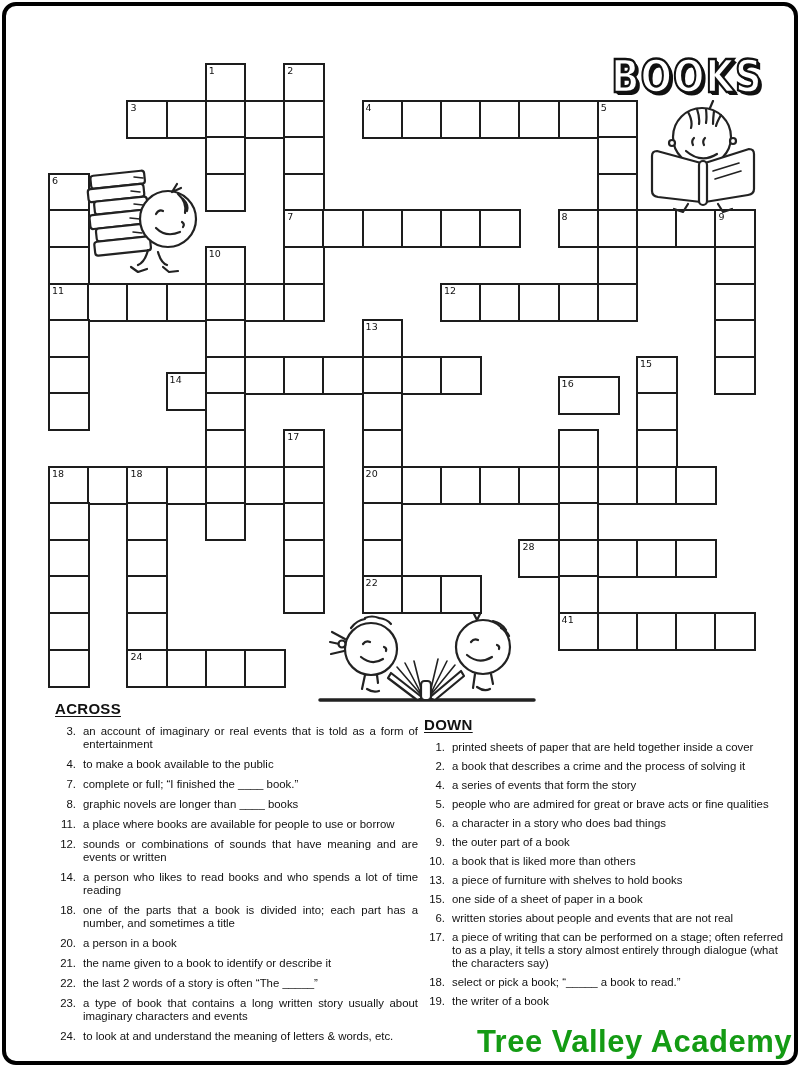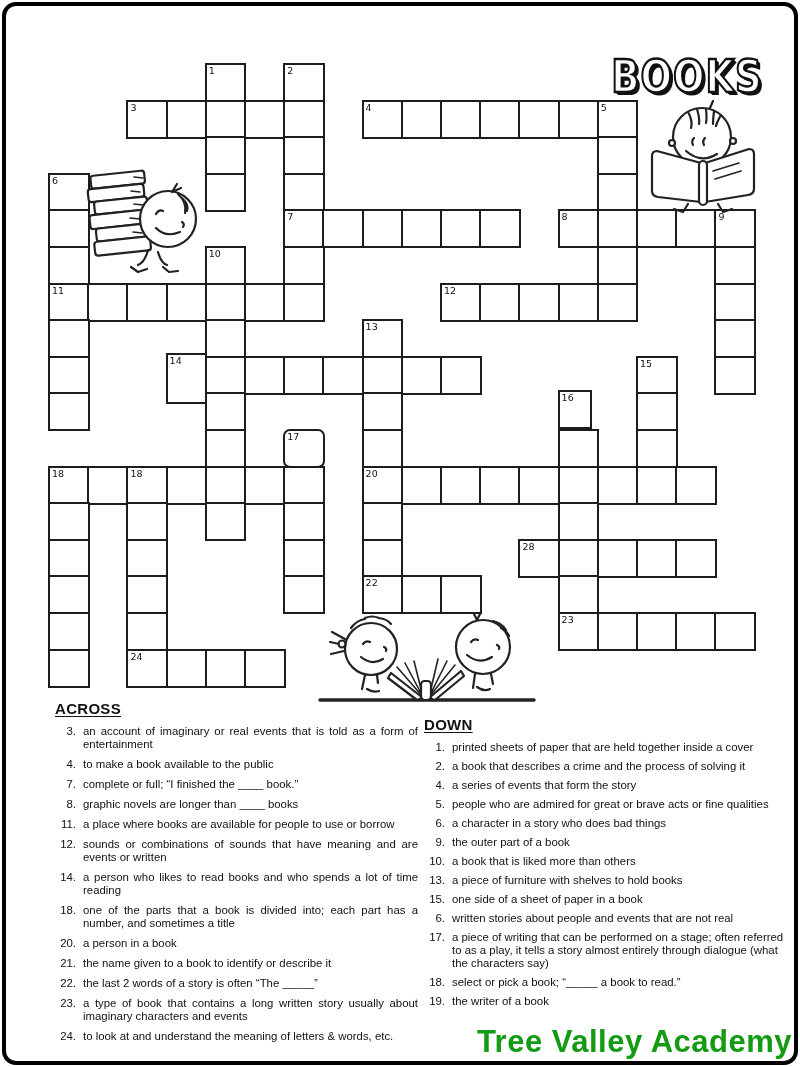--- a/index.html
+++ b/index.html
@@ -127,43 +127,43 @@
       <div class="cell" style="left: 557.6px; top: 282.6px; width: 41.6px; height: 39px;"></div>
       <div class="cell" style="left: 596.8px; top: 282.6px; width: 41.6px; height: 39px;"></div>
       <div class="cell" style="left: 714.4px; top: 282.6px; width: 41.6px; height: 39px;"></div>
       <div class="cell" style="left: 48px; top: 319.2px; width: 41.6px; height: 39px;"></div>
       <div class="cell" style="left: 204.8px; top: 319.2px; width: 41.6px; height: 39px;"></div>
       <div class="cell" style="left: 361.6px; top: 319.2px; width: 41.6px; height: 39px;">
         <span class="num">13</span>
       </div>
       <div class="cell" style="left: 714.4px; top: 319.2px; width: 41.6px; height: 39px;"></div>
       <div class="cell" style="left: 48px; top: 355.8px; width: 41.6px; height: 39px;"></div>
-      <div class="cell" style="left: 165.6px; top: 353px; width: 41.6px; height: 51px;">
+      <div class="cell" style="left: 165.6px; top: 372px; width: 41.6px; height: 39px;">
         <span class="num">14</span>
       </div>
       <div class="cell" style="left: 204.8px; top: 355.8px; width: 41.6px; height: 39px;"></div>
       <div class="cell" style="left: 244px; top: 355.8px; width: 41.6px; height: 39px;"></div>
       <div class="cell" style="left: 283.2px; top: 355.8px; width: 41.6px; height: 39px;"></div>
       <div class="cell" style="left: 322.4px; top: 355.8px; width: 41.6px; height: 39px;"></div>
       <div class="cell" style="left: 361.6px; top: 355.8px; width: 41.6px; height: 39px;"></div>
       <div class="cell" style="left: 400.8px; top: 355.8px; width: 41.6px; height: 39px;"></div>
       <div class="cell" style="left: 440px; top: 355.8px; width: 41.6px; height: 39px;"></div>
       <div class="cell" style="left: 636px; top: 355.8px; width: 41.6px; height: 39px;">
         <span class="num">15</span>
       </div>
       <div class="cell" style="left: 714.4px; top: 355.8px; width: 41.6px; height: 39px;"></div>
       <div class="cell" style="left: 48px; top: 392.4px; width: 41.6px; height: 39px;"></div>
       <div class="cell" style="left: 204.8px; top: 392.4px; width: 41.6px; height: 39px;"></div>
       <div class="cell" style="left: 361.6px; top: 392.4px; width: 41.6px; height: 39px;"></div>
-      <div class="cell" style="left: 557.6px; top: 390px; width: 34px; height: 39px;">
+      <div class="cell" style="left: 557.6px; top: 376px; width: 62px; height: 39px;">
         <span class="num">16</span>
       </div>
       <div class="cell" style="left: 636px; top: 392.4px; width: 41.6px; height: 39px;"></div>
       <div class="cell" style="left: 204.8px; top: 429px; width: 41.6px; height: 39px;"></div>
-      <div class="cell" style="left: 283.2px; top: 429px; width: 41.6px; height: 39px; border-radius: 7px;">
+      <div class="cell" style="left: 283.2px; top: 429px; width: 41.6px; height: 39px;">
         <span class="num">17</span>
       </div>
       <div class="cell" style="left: 361.6px; top: 429px; width: 41.6px; height: 39px;"></div>
       <div class="cell" style="left: 557.6px; top: 429px; width: 41.6px; height: 39px;"></div>
       <div class="cell" style="left: 636px; top: 429px; width: 41.6px; height: 39px;"></div>
       <div class="cell" style="left: 48px; top: 465.6px; width: 41.6px; height: 39px;">
         <span class="num">18</span>
       </div>
       <div class="cell" style="left: 87.2px; top: 465.6px; width: 41.6px; height: 39px;"></div>
       <div class="cell" style="left: 126.4px; top: 465.6px; width: 41.6px; height: 39px;">
@@ -206,21 +206,21 @@
       <div class="cell" style="left: 283.2px; top: 575.4px; width: 41.6px; height: 39px;"></div>
       <div class="cell" style="left: 361.6px; top: 575.4px; width: 41.6px; height: 39px;">
         <span class="num">22</span>
       </div>
       <div class="cell" style="left: 400.8px; top: 575.4px; width: 41.6px; height: 39px;"></div>
       <div class="cell" style="left: 440px; top: 575.4px; width: 41.6px; height: 39px;"></div>
       <div class="cell" style="left: 557.6px; top: 575.4px; width: 41.6px; height: 39px;"></div>
       <div class="cell" style="left: 48px; top: 612px; width: 41.6px; height: 39px;"></div>
       <div class="cell" style="left: 126.4px; top: 612px; width: 41.6px; height: 39px;"></div>
       <div class="cell" style="left: 557.6px; top: 612px; width: 41.6px; height: 39px;">
-        <span class="num">23</span>
+        <span class="num">41</span>
       </div>
       <div class="cell" style="left: 596.8px; top: 612px; width: 41.6px; height: 39px;"></div>
       <div class="cell" style="left: 636px; top: 612px; width: 41.6px; height: 39px;"></div>
       <div class="cell" style="left: 675.2px; top: 612px; width: 41.6px; height: 39px;"></div>
       <div class="cell" style="left: 714.4px; top: 612px; width: 41.6px; height: 39px;"></div>
       <div class="cell" style="left: 48px; top: 648.6px; width: 41.6px; height: 39px;"></div>
       <div class="cell" style="left: 126.4px; top: 648.6px; width: 41.6px; height: 39px;">
         <span class="num">24</span>
       </div>
       <div class="cell" style="left: 165.6px; top: 648.6px; width: 41.6px; height: 39px;"></div>

